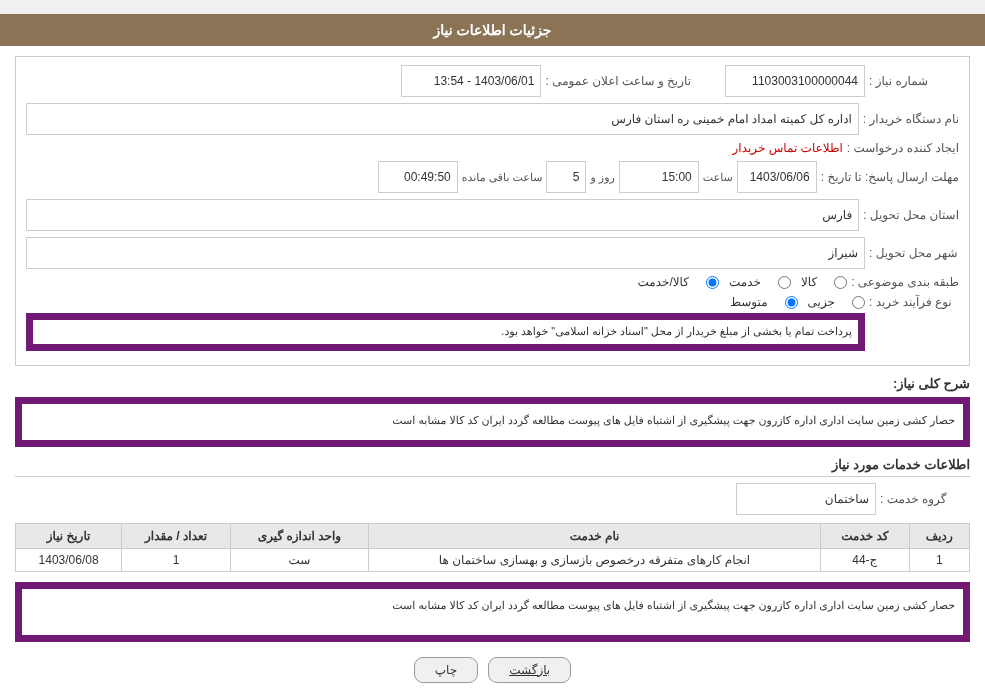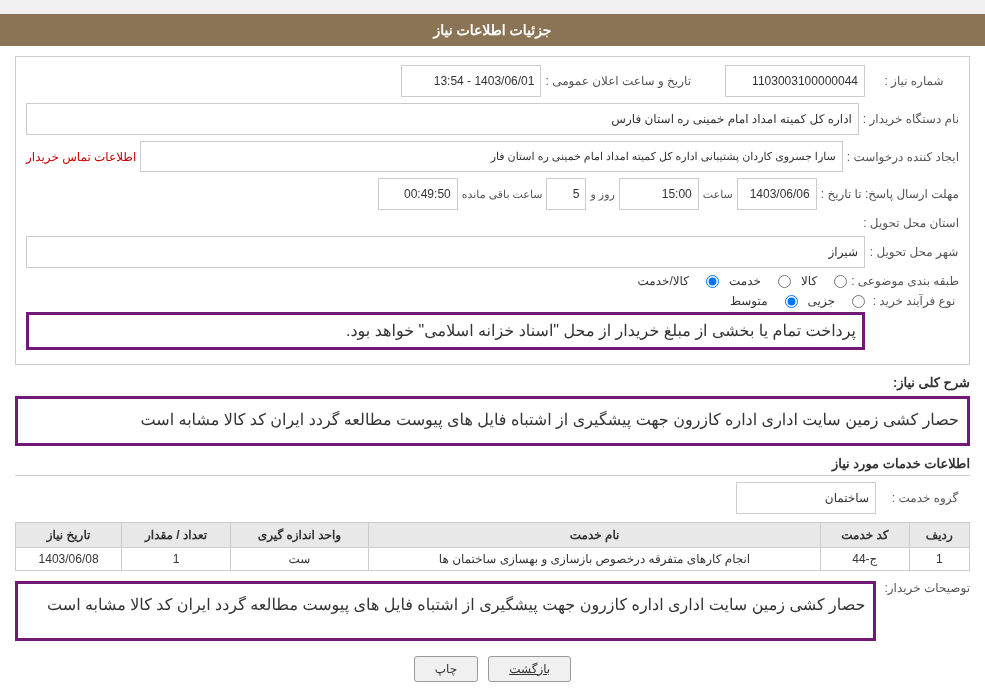--- a/index.html
+++ b/index.html
@@ -36,21 +36,21 @@
       display: flex;
       align-items: center;
       margin-bottom: 6px;
       gap: 4px;
     }
     .label {
       color: #555;
       white-space: nowrap;
       font-size: 12px;
       min-width: 90px;
-      text-align: center;
+      text-align: left;
     }
     .value-box {
       border: 1px solid #ccc;
       padding: 8px 6px;
       min-height: 20px;
       background: #fff;
       font-size: 12px;
     }
     .value-box.wide {
       flex: 1;
@@ -78,25 +78,25 @@
       display: flex;
       gap: 10px;
       align-items: center;
     }
     .radio-item {
       display: flex;
       align-items: center;
       gap: 17px;
     }
     .description-box {
-      border: 3px solid #701a75;
+      border: 7px solid #701a75;
       padding: 8px;
       background: #fff;
       min-height: 50px;
-      font-size: 16px;
+      font-size: 11px;
       line-height: 1.6;
       text-align: right;
     }
     .services-table {
       width: 100%;
       border-collapse: collapse;
       margin-top: 8px;
       font-size: 12px;
     }
     .services-table th {
@@ -118,21 +118,21 @@
       justify-content: center;
       gap: 10px;
       margin-top: 15px;
       padding-bottom: 15px;
     }
     .btn {
       padding: 5px 20px;
       font-size: 12px;
       cursor: pointer;
       border: 1px solid #999;
-      border-radius: 3px;
+      border-radius: 9px;
     }
     .btn-print {
       background: #f0f0f0;
       color: #333;
     }
     .btn-back {
       background: #f0f0f0;
       color: #333;
       text-decoration: underline;
     }
@@ -165,37 +165,37 @@
         <span class="value-box medium">1403/06/01 - 13:54</span>
       </div>
 
       <div class="row">
         <span class="label">نام دستگاه خریدار :</span>
         <span class="value-box wide">اداره کل کمیته امداد امام خمینی  ره  استان فارس</span>
       </div>
 
       <div class="row">
         <span class="label">ایجاد کننده درخواست :</span>
-        <span class="value-box wide" style="font-size:11px;">سارا جسروی کاردان پشتیبانی  اداره کل کمیته امداد امام خمینی  ره  استان فار</span>
         <span class="link-text">اطلاعات تماس خریدار</span>
       </div>
 
       <div class="row">
         <span class="label">مهلت ارسال پاسخ: تا تاریخ :</span>
         <span class="value-box narrow">1403/06/06</span>
         <span class="small-label">ساعت</span>
         <span class="value-box narrow">15:00</span>
         <span class="small-label">روز و</span>
         <span class="value-box narrow" style="min-width:40px;">5</span>
         <span class="small-label">ساعت باقی مانده</span>
         <span class="value-box narrow">00:49:50</span>
       </div>
 
       <div class="row">
         <span class="label">استان محل تحویل :</span>
+        <span class="value-box wide">فارس</span>
       </div>
 
       <div class="row">
         <span class="label">شهر محل تحویل :</span>
         <span class="value-box wide">شیراز</span>
       </div>
 
       <div class="row">
         <span class="label">طبقه بندی موضوعی :</span>
         <div class="radio-group">
@@ -263,21 +263,20 @@
             <td>ج-44</td>
             <td>انجام کارهای متفرقه درخصوص بازسازی و بهسازی ساختمان ها</td>
             <td>ست</td>
             <td>1</td>
             <td>1403/06/08</td>
           </tr>
         </tbody>
     </table>
 
     <div style="display:flex; margin-top:10px; gap:8px;">
-      <span class="label" style="white-space:nowrap; min-width:80px;">توصیحات خریدار:</span>
       <div class="description-box" style="flex:1; min-height:60px;">حصار کشی زمین سایت اداری اداره کازرون جهت پیشگیری از اشتباه فایل های پیوست مطالعه گردد ایران کد کالا مشابه است</div>
     </div>
 
     <div class="button-row">
       <button class="btn btn-back">بازگشت</button>
       <button class="btn btn-print">چاپ</button>
     </div>
 
   </div>
 </div>

